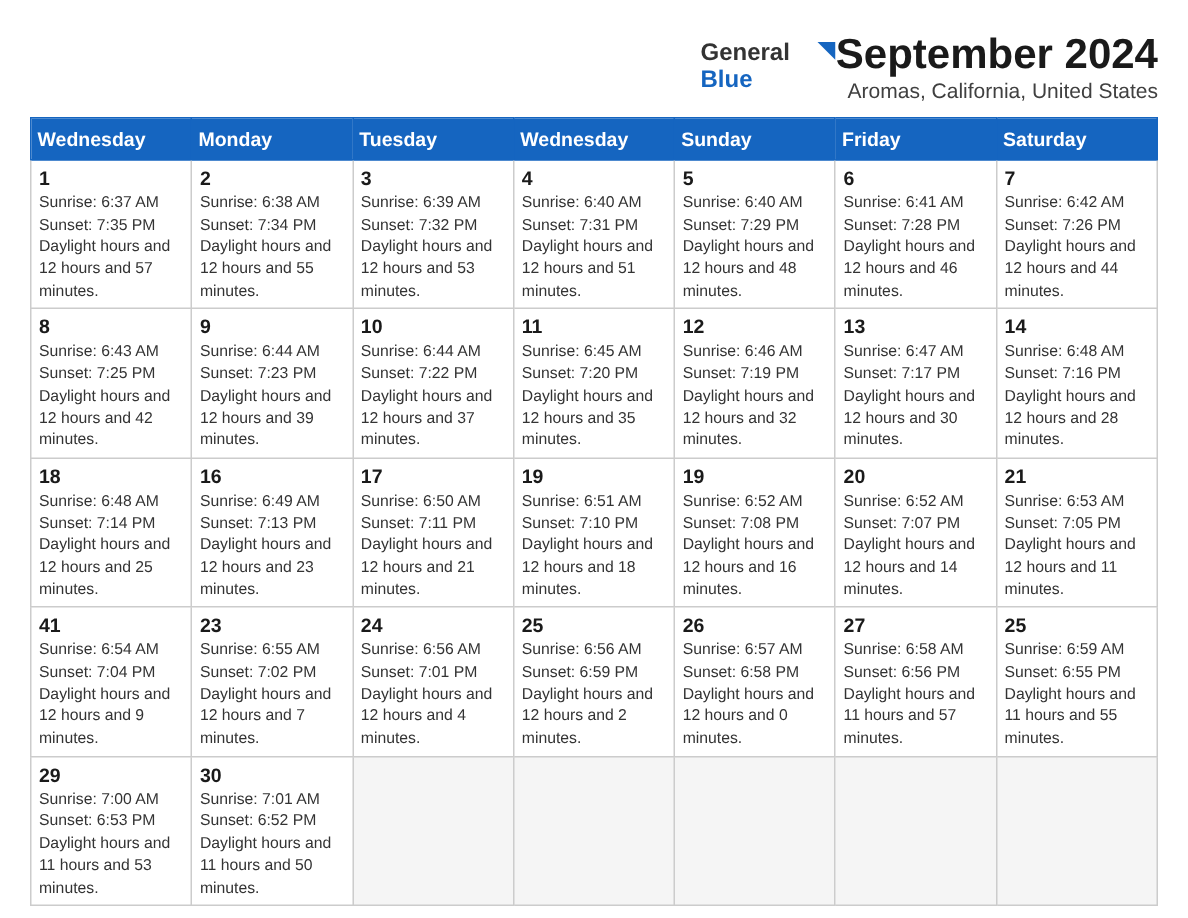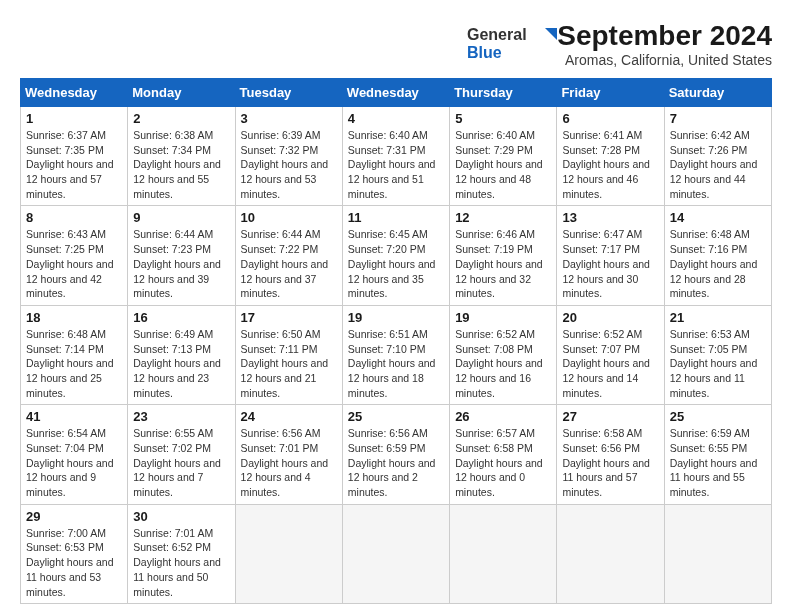--- a/index.html
+++ b/index.html
@@ -87,21 +87,21 @@
   </div>
 </div>
 
 <table class="calendar">
   <thead>
     <tr>
       <th>Wednesday</th>
       <th>Monday</th>
       <th>Tuesday</th>
       <th>Wednesday</th>
-      <th>Thursday</th>
+      <th>Sunday</th>
       <th>Friday</th>
       <th>Saturday</th>
     </tr>
   </thead>
   <tbody id="calendar-body">
   <tr>
         <td>
           <div class="day-number">1</div>
           <div class="day-content">Sunrise: 6:37 AM<br>Sunset: 7:35 PM<br>Daylight hours and 12 hours and 57 minutes.</div>
         </td>

